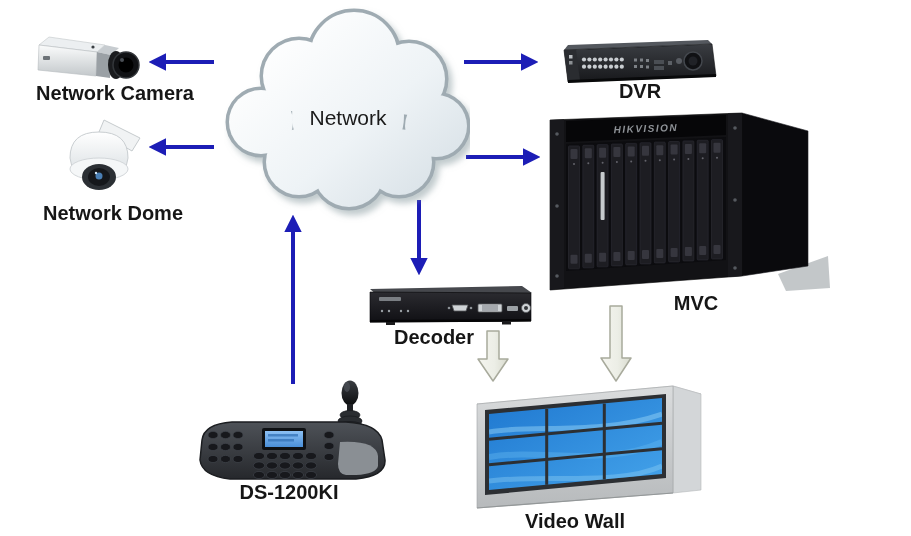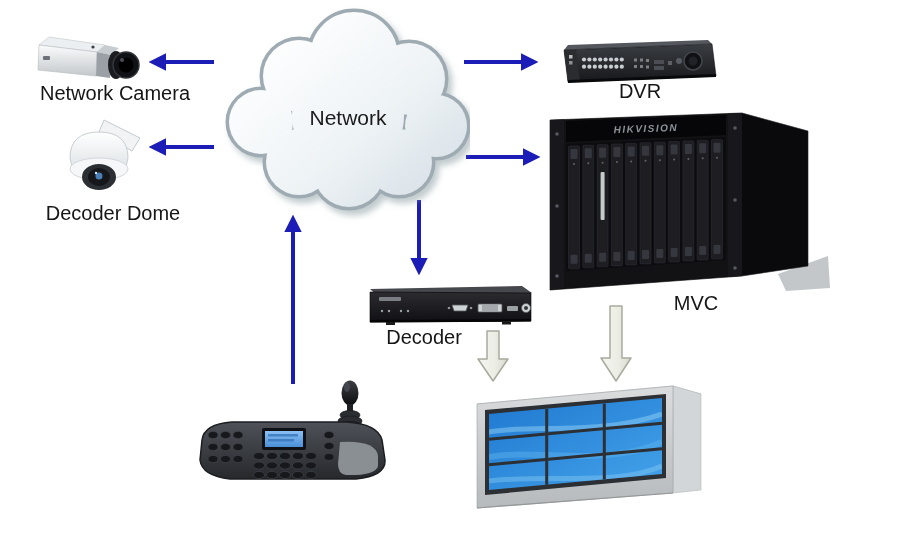--- a/index.html
+++ b/index.html
@@ -4,21 +4,21 @@
 <style>
   html,body{margin:0;padding:0;background:#fff;}
   .canvas{
     position:relative;width:911px;height:536px;background:#fff;overflow:hidden;
     font-family:"Liberation Sans",sans-serif;
   }
   .layer{position:absolute;left:0;top:0;}
   svg.node{position:absolute;display:block;}
   .label{
     position:absolute;transform:translateX(-50%);
-    font-size:20px;color:#161616;white-space:nowrap;line-height:1.1;
+    font-size:20px;color:#161616;white-space:nowrap;line-height:1.1;font-weight:bold;
   }
 </style>
 </head>
 <body>
 
 <div class="canvas">
 
   <svg class="layer" width="911" height="536" viewBox="0 0 911 536">
     <defs>
       <marker id="ahBlue" viewBox="0 0 10 10" refX="7.5" refY="5" markerWidth="4.4" markerHeight="4.4" orient="auto">
@@ -343,17 +343,19 @@
     <g stroke="#2c2f33" stroke-width="3">
       <line x1="88.7" y1="28.9" x2="88.7" y2="104.8"></line>
       <line x1="146.3" y1="23.6" x2="146.3" y2="99.5"></line>
       <line x1="31" y1="59.3" x2="204" y2="43.3"></line>
       <line x1="31" y1="84.7" x2="204" y2="68.7"></line>
     </g>
     <line x1="19" y1="128" x2="215" y2="113" stroke="#939798" stroke-width="1.2"></line>
   </svg>
 
   <div class="label" style="left:115px;top:82px">Network Camera</div>
-  <div class="label" style="left:113px;top:202px">Decoder Dome</div>
+  <div class="label" style="left:113px;top:202px">Network Dome</div>
   <div class="label" style="left:640px;top:80px">DVR</div>
   <div class="label" style="left:696px;top:292px">MVC</div>
-  <div class="label" style="left:424px;top:326px">Decoder</div>
+  <div class="label" style="left:434px;top:326px">Decoder</div>
+  <div class="label" style="left:289px;top:481px">DS-1200KI</div>
+  <div class="label" style="left:575px;top:510px">Video Wall</div>
 </div>
 
 </body></html>

